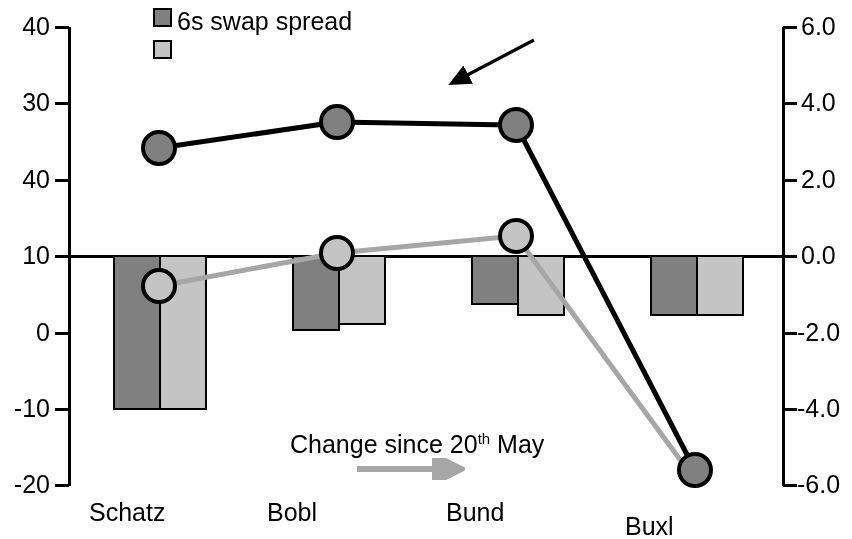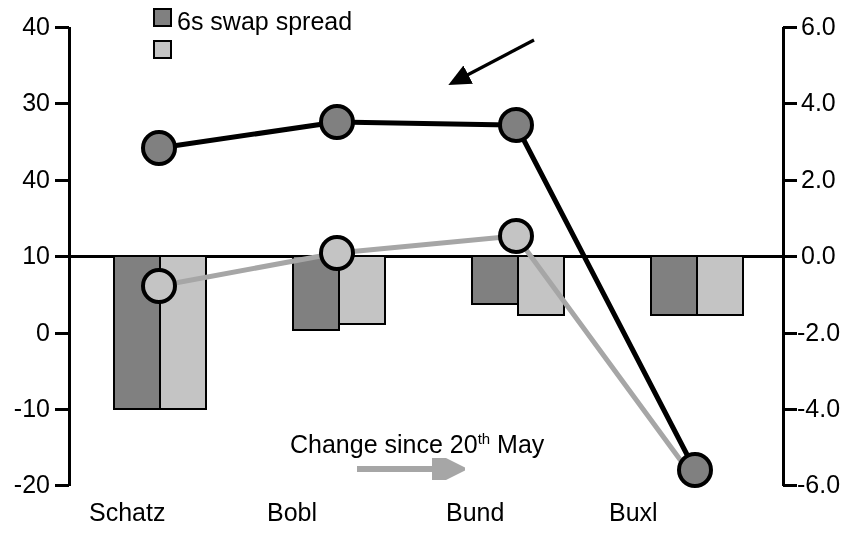--- a/index.html
+++ b/index.html
@@ -113,21 +113,21 @@
       <circle cx="91" cy="121" r="16" fill="#808080" stroke="#000" stroke-width="4"></circle>
       <circle cx="269" cy="95" r="16" fill="#808080" stroke="#000" stroke-width="4"></circle>
       <circle cx="448" cy="98" r="16" fill="#808080" stroke="#000" stroke-width="4"></circle>
       <circle cx="627" cy="443" r="16" fill="#808080" stroke="#000" stroke-width="4"></circle>
     </svg>
   </div>
 
   <div class="cat-label" style="left:89px;  width:140px;">Schatz</div>
   <div class="cat-label" style="left:267px; width:140px;">Bobl</div>
   <div class="cat-label" style="left:446px; width:140px;">Bund</div>
-  <div class="cat-label" style="left:609px; width:140px;">Buxl</div>
+  <div class="cat-label" style="left:625px; width:140px;margin-top:14px;">Buxl</div>
 
   <div id="legend">
     <div class="legend-row">
       <span class="legend-swatch dark"></span>
       <span class="legend-text">6s swap spread</span>
     </div>
     <div class="legend-row">
       <span class="legend-swatch light"></span>
     </div>
   </div>

